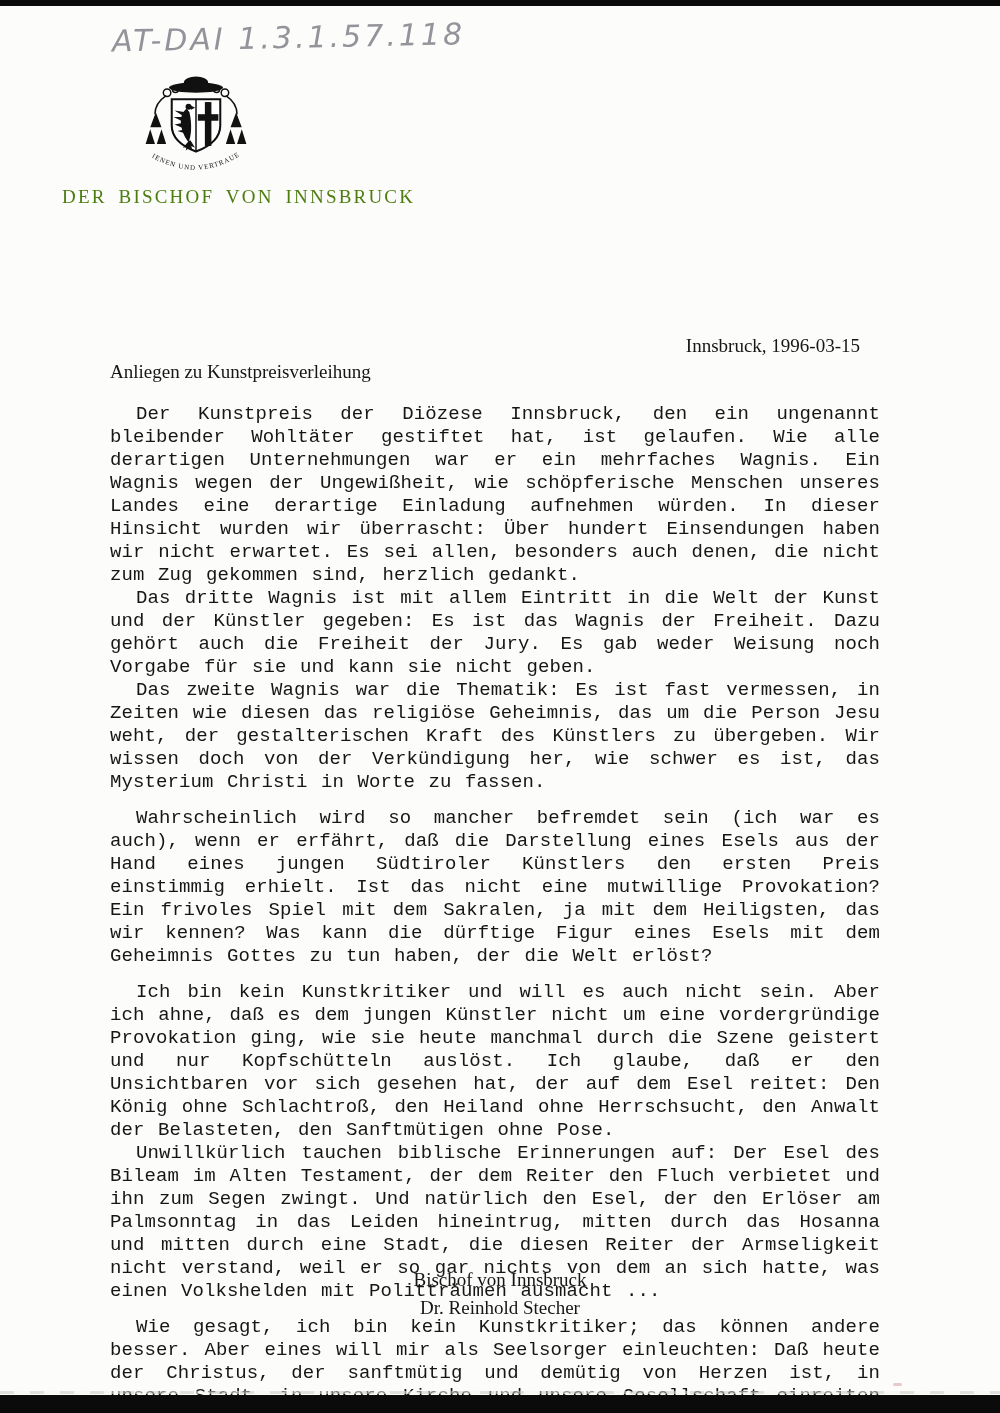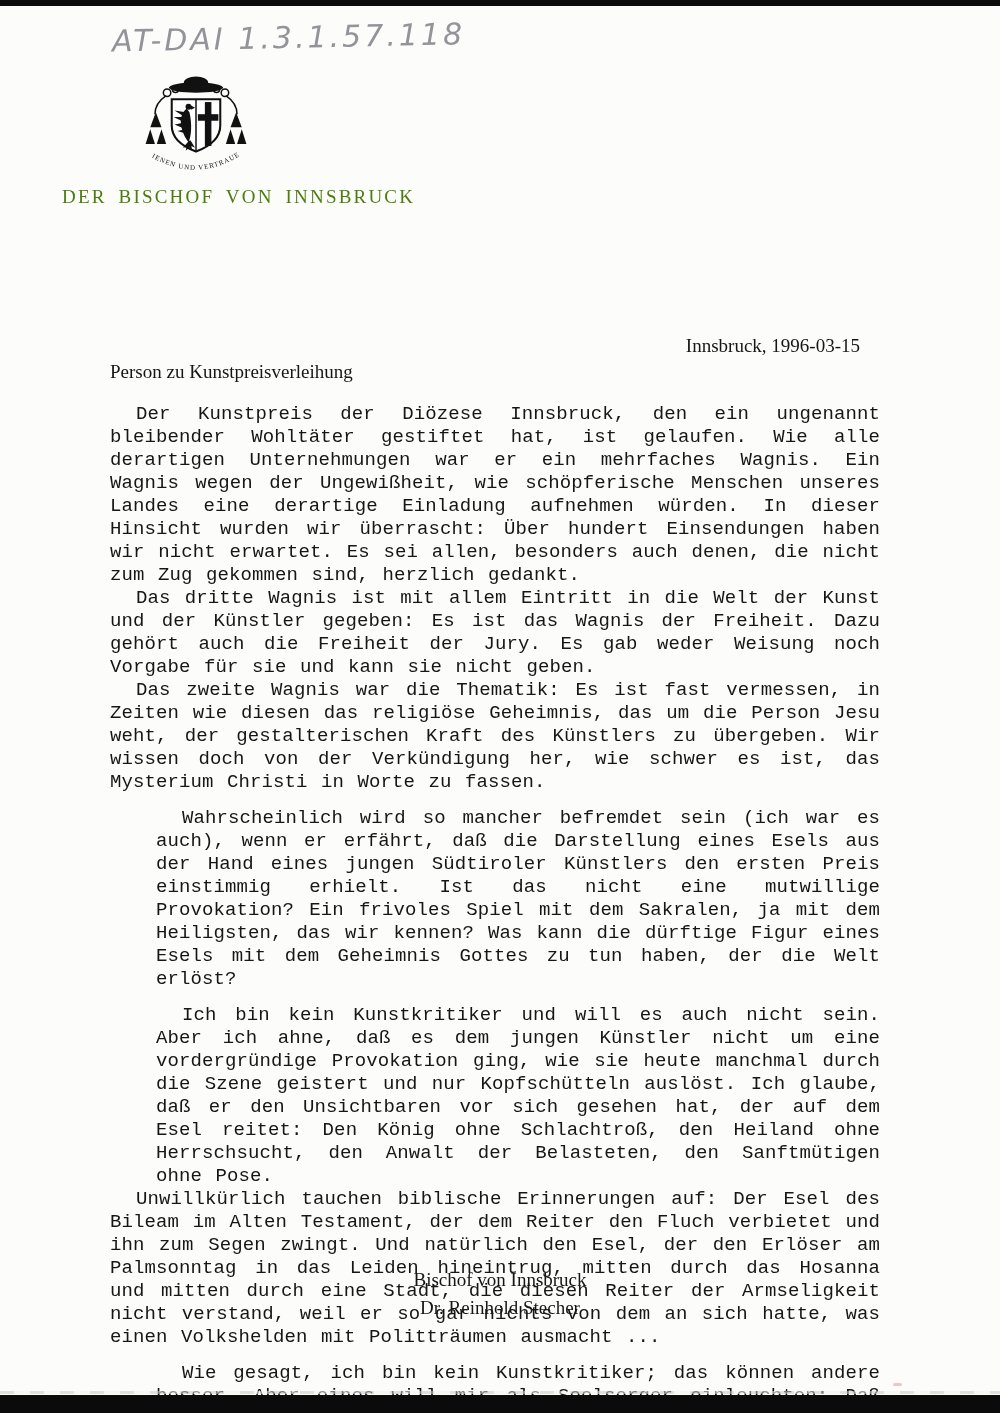--- a/index.html
+++ b/index.html
@@ -75,21 +75,21 @@
   .letter-body {
     position: absolute; left: 110px; top: 403px;
     width: 770px;
     font-size: 19px;
     line-height: 23px;
     text-align: justify;
     word-spacing: 2px;
     letter-spacing: 0.1px;
   }
   .para { margin: 0; text-indent: 26px; font-family: Liberation Mono, monospace; }
-  .para.gap { margin-top: 13px; margin-left: 46px; }
+  .para.gap { margin-top: 13px; }
   .signature {
     position: absolute; left: 300px; top: 1266px;
     width: 400px;
     text-align: center;
     font-size: 19px;
     line-height: 28px;
   }
   .signature div { white-space: nowrap; }
 </style>
 </head>
@@ -146,21 +146,21 @@
     <path id="mottoArc" d="M12,90 Q60,118 108,88" fill="none" stroke="none"></path>
     <text font-family="Liberation Serif, serif" font-size="7.4" letter-spacing="1.1" fill="#111">
       <textPath href="#mottoArc" startOffset="50%" text-anchor="middle">DIENEN UND VERTRAUEN</textPath>
     </text>
   </svg>
 
   <div class="letterhead-title">DER BISCHOF VON INNSBRUCK</div>
 
   <div class="dateline">Innsbruck, 1996-03-15</div>
 
-  <div class="subject">Person zu Kunstpreisverleihung</div>
+  <div class="subject">Anliegen zu Kunstpreisverleihung</div>
 
   <div class="letter-body">
     <p class="para">Der Kunstpreis der Diözese Innsbruck, den ein ungenannt bleibender Wohltäter gestiftet hat, ist gelaufen. Wie alle derartigen Unternehmungen war er ein mehrfaches Wagnis. Ein Wagnis wegen der Ungewißheit, wie schöpferische Menschen unseres Landes eine derartige Einladung aufnehmen würden. In dieser Hinsicht wurden wir überrascht: Über hundert Einsendungen haben wir nicht erwartet. Es sei allen, besonders auch denen, die nicht zum Zug gekommen sind, herzlich gedankt.</p>
     <p class="para">Das dritte Wagnis ist mit allem Eintritt in die Welt der Kunst und der Künstler gegeben: Es ist das Wagnis der Freiheit. Dazu gehört auch die Freiheit der Jury. Es gab weder Weisung noch Vorgabe für sie und kann sie nicht geben.</p>
     <p class="para">Das zweite Wagnis war die Thematik: Es ist fast vermessen, in Zeiten wie diesen das religiöse Geheimnis, das um die Person Jesu weht, der gestalterischen Kraft des Künstlers zu übergeben. Wir wissen doch von der Verkündigung her, wie schwer es ist, das Mysterium Christi in Worte zu fassen.</p>
     <p class="para gap">Wahrscheinlich wird so mancher befremdet sein (ich war es auch), wenn er erfährt, daß die Darstellung eines Esels aus der Hand eines jungen Südtiroler Künstlers den ersten Preis einstimmig erhielt. Ist das nicht eine mutwillige Provokation? Ein frivoles Spiel mit dem Sakralen, ja mit dem Heiligsten, das wir kennen? Was kann die dürftige Figur eines Esels mit dem Geheimnis Gottes zu tun haben, der die Welt erlöst?</p>
     <p class="para gap">Ich bin kein Kunstkritiker und will es auch nicht sein. Aber ich ahne, daß es dem jungen Künstler nicht um eine vordergründige Provokation ging, wie sie heute manchmal durch die Szene geistert und nur Kopfschütteln auslöst. Ich glaube, daß er den Unsichtbaren vor sich gesehen hat, der auf dem Esel reitet: Den König ohne Schlachtroß, den Heiland ohne Herrschsucht, den Anwalt der Belasteten, den Sanftmütigen ohne Pose.</p>
     <p class="para">Unwillkürlich tauchen biblische Erinnerungen auf: Der Esel des Bileam im Alten Testament, der dem Reiter den Fluch verbietet und ihn zum Segen zwingt. Und natürlich den Esel, der den Erlöser am Palmsonntag in das Leiden hineintrug, mitten durch das Hosanna und mitten durch eine Stadt, die diesen Reiter der Armseligkeit nicht verstand, weil er so gar nichts von dem an sich hatte, was einen Volkshelden mit Politträumen ausmacht ...</p>
     <p class="para gap">Wie gesagt, ich bin kein Kunstkritiker; das können andere besser. Aber eines will mir als Seelsorger einleuchten: Daß heute der Christus, der sanftmütig und demütig von Herzen ist, in unsere Stadt, in unsere Kirche und unsere Gesellschaft einreiten müßte. Und damit wäre eigentlich doch das tiefste Anliegen dieses Herz-Jesu-Jahres getroffen.</p>
   </div>

